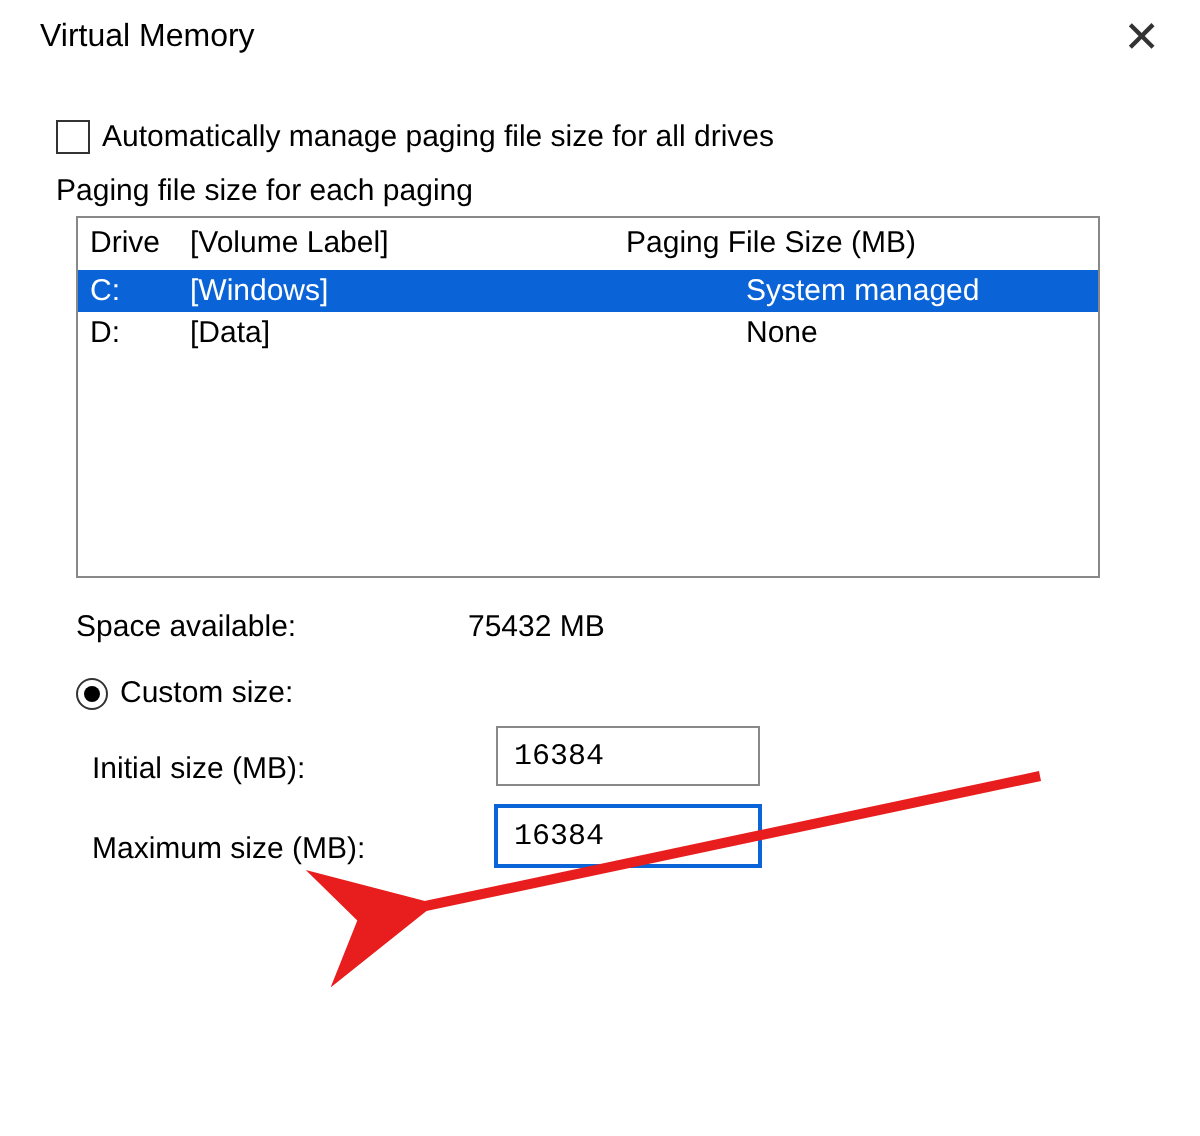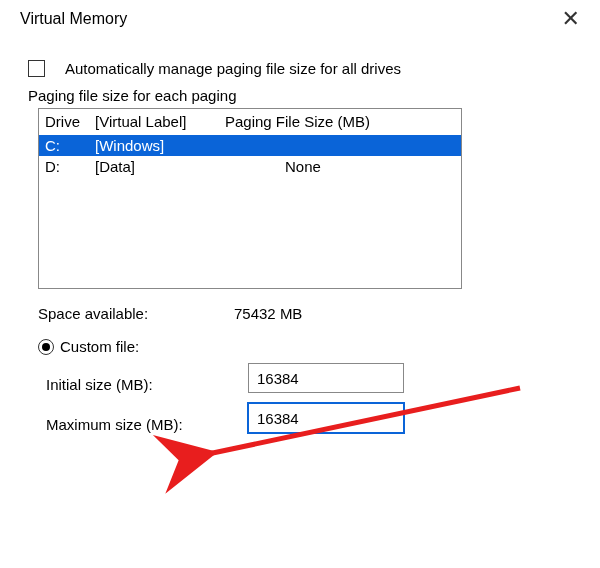--- a/index.html
+++ b/index.html
@@ -29,34 +29,34 @@
     line-height: 1;
     cursor: default;
     padding: 0 6px;
   }
   .content {
     padding: 8px 20px 0 28px;
   }
   .checkbox-row {
     display: flex;
     align-items: center;
-    gap: 20px;
+    gap: 6px;
     margin: 14px 0 10px 0;
   }
   .checkbox {
     width: 17px;
     height: 17px;
     border: 1px solid #333;
   }
   .section-label {
     margin: 6px 0 4px 0;
   }
   .drive-table {
     border: 1px solid #888;
-    width: 424px;
+    width: 512px;
     margin-left: 10px;
     margin-top: 2px;
   }
   .drive-header {
     display: flex;
     padding: 4px 6px;
     font-size: 15px;
     border-bottom: 0px solid transparent;
   }
   .drive-header .col-drive { width: 50px; }
@@ -105,26 +105,26 @@
     background: #000;
     border-radius: 50%;
   }
   .size-row {
     display: flex;
     align-items: flex-end;
     margin: 6px 0 10px 18px;
   }
   .size-label { width: 202px; }
   .size-input {
-    width: 156px;
+    width: 132px;
     height: 30px;
     border: 1px solid #888;
     font-size: 15px;
     padding: 2px 8px;
-    font-family: Liberation Sans, sans-serif;
+    font-family: Liberation Mono, monospace;
   }
   .size-input.focused {
     outline: 1px solid #0a64d8;
     border-color: #0a64d8;
   }
   
   .arrow-annot {
     position: absolute;
     pointer-events: none;
   }
@@ -142,46 +142,47 @@
   <div class="checkbox-row">
     <span class="checkbox"></span>
     <span>Automatically manage paging file size for all drives</span>
   </div>
 
   <div class="section-label">Paging file size for each paging</div>
 
   <div class="drive-table">
     <div class="drive-header">
       <span class="col-drive">Drive</span>
-      <span class="col-label">[Virtual Label]</span>
+      <span class="col-label">[Volume Label]</span>
       <span class="col-size">Paging File Size (MB)</span>
     </div>
     <div class="drive-list" id="drive-list">
         <div class="drive-row selected">
           <span class="col-drive">C:</span>
           <span class="col-label">[Windows]</span>
+          <span class="col-size">System managed</span>
         </div>
         <div class="drive-row">
           <span class="col-drive">D:</span>
           <span class="col-label">[Data]</span>
           <span class="col-size">None</span>
         </div>
       </div>
   </div>
 
   <div style="height:12px"></div>
 
   <div class="info-row">
     <span class="info-label">Space available:</span>
     <span>75432 MB</span>
   </div>
 
   <div class="radio-row">
     <span class="radio checked"></span>
-    <span>Custom file:</span>
+    <span>Custom size:</span>
   </div>
 
   <div class="size-row">
     <span class="size-label">Initial size (MB):</span>
     <input class="size-input" value="16384" style="">
   </div>
 
   <div class="size-row">
     <span class="size-label">Maximum size (MB):</span>
     <input class="size-input focused" value="16384" style="">

